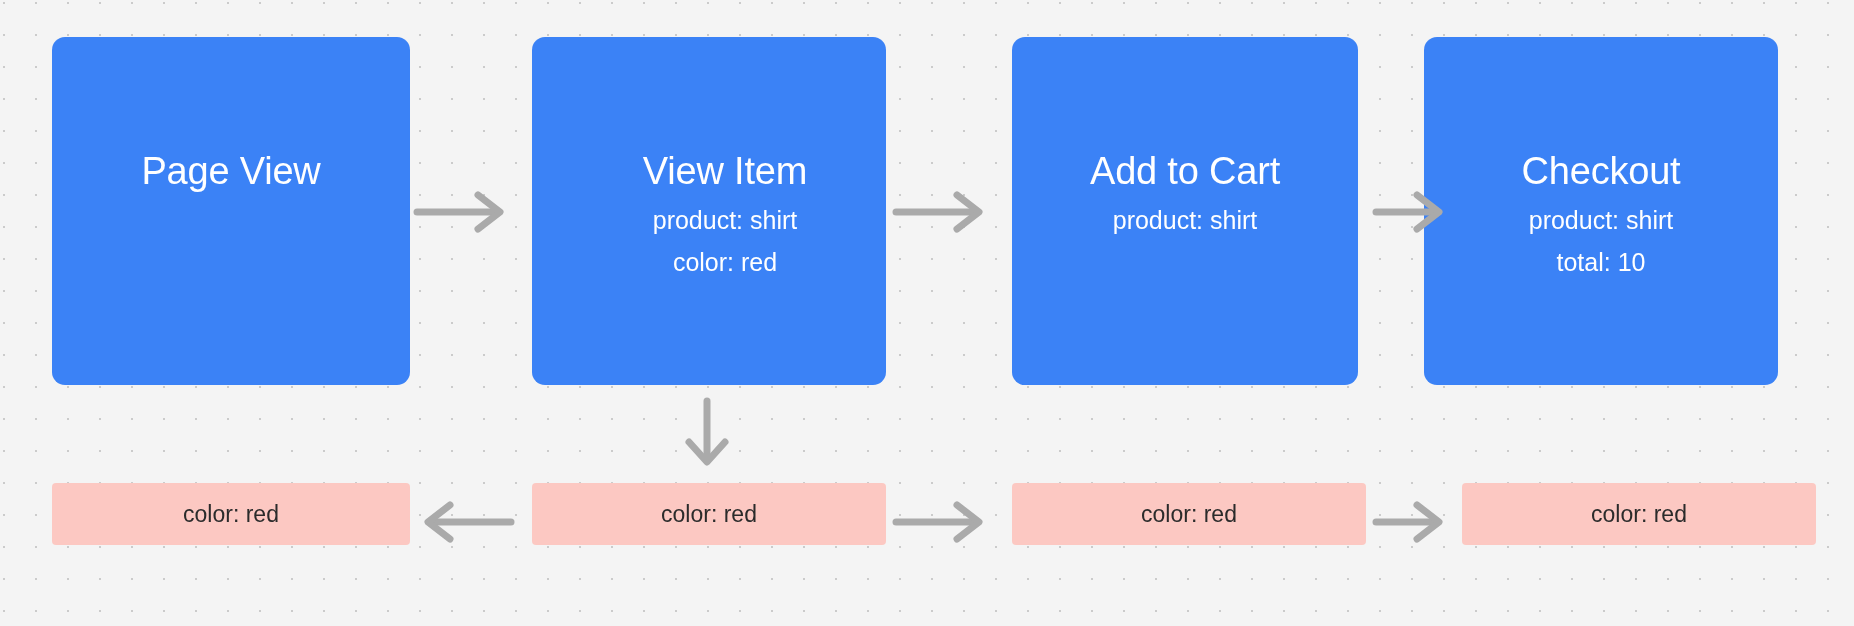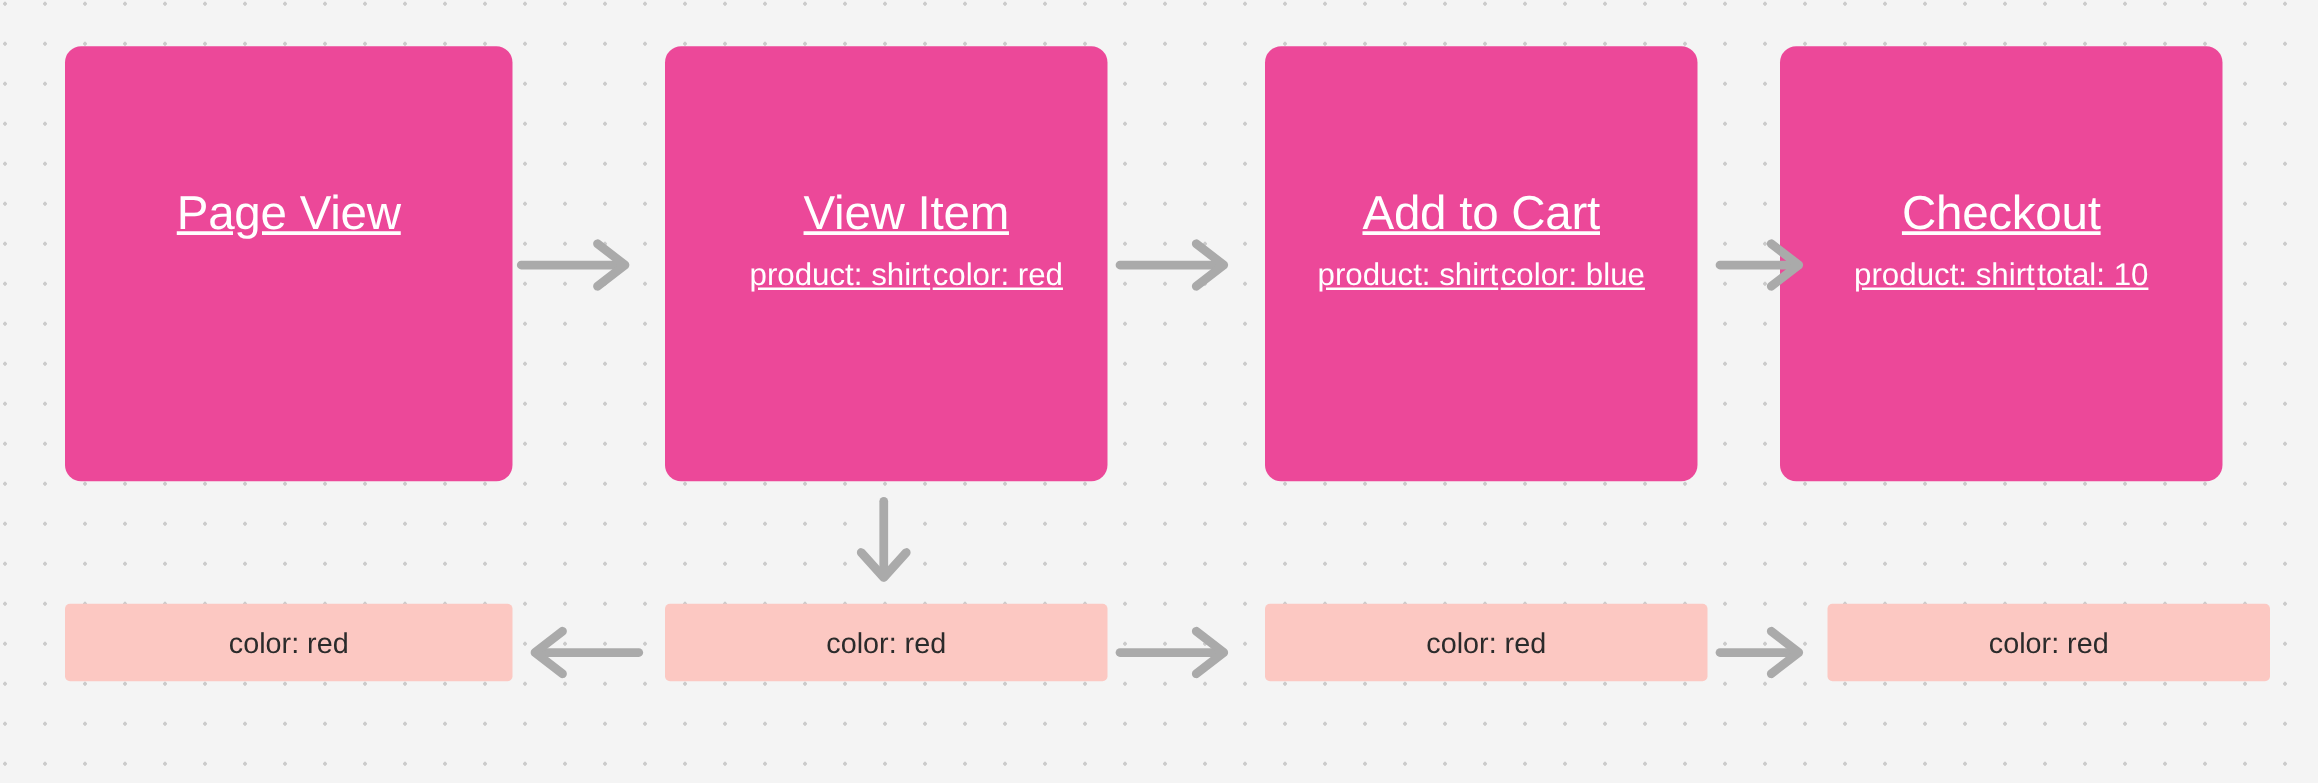--- a/index.html
+++ b/index.html
@@ -22,41 +22,40 @@
   #canvas {
     position: absolute;
     inset: 0;
   }
 
   
   .event-node {
     position: absolute;
     top: 37px;
     height: 348px;
-    background: #ec4899;
+    background: #3b82f6;
     border-radius: 13px;
     display: flex;
     flex-direction: column;
     align-items: center;
     justify-content: flex-start;
     padding-top: 112px;
     color: #ffffff;
-    text-decoration: underline;
   }
   .event-node .node-title {
     font-size: 38px;
     font-weight: 400;
     line-height: 1.18;
     letter-spacing: -0.2px;
     white-space: nowrap;
   }
   .event-node .node-props {
     margin-top: 6px;
     display: flex;
-    flex-direction: row;
+    flex-direction: column;
     align-items: center;
     gap: 2px;
   }
   .event-node .node-prop {
     font-size: 25px;
     font-weight: 400;
     line-height: 1.62;
     white-space: nowrap;
   }
 
@@ -117,21 +116,20 @@
     <div class="node-props">
       <div class="node-prop">product: shirt</div>
       <div class="node-prop">color: red</div>
     </div>
   </div>
 
   <div class="event-node" id="node-add-to-cart">
     <div class="node-title">Add to Cart</div>
     <div class="node-props">
       <div class="node-prop">product: shirt</div>
-      <div class="node-prop">color: blue</div>
     </div>
   </div>
 
   <div class="event-node" id="node-checkout">
     <div class="node-title">Checkout</div>
     <div class="node-props">
       <div class="node-prop">product: shirt</div>
       <div class="node-prop">total: 10</div>
     </div>
   </div>

